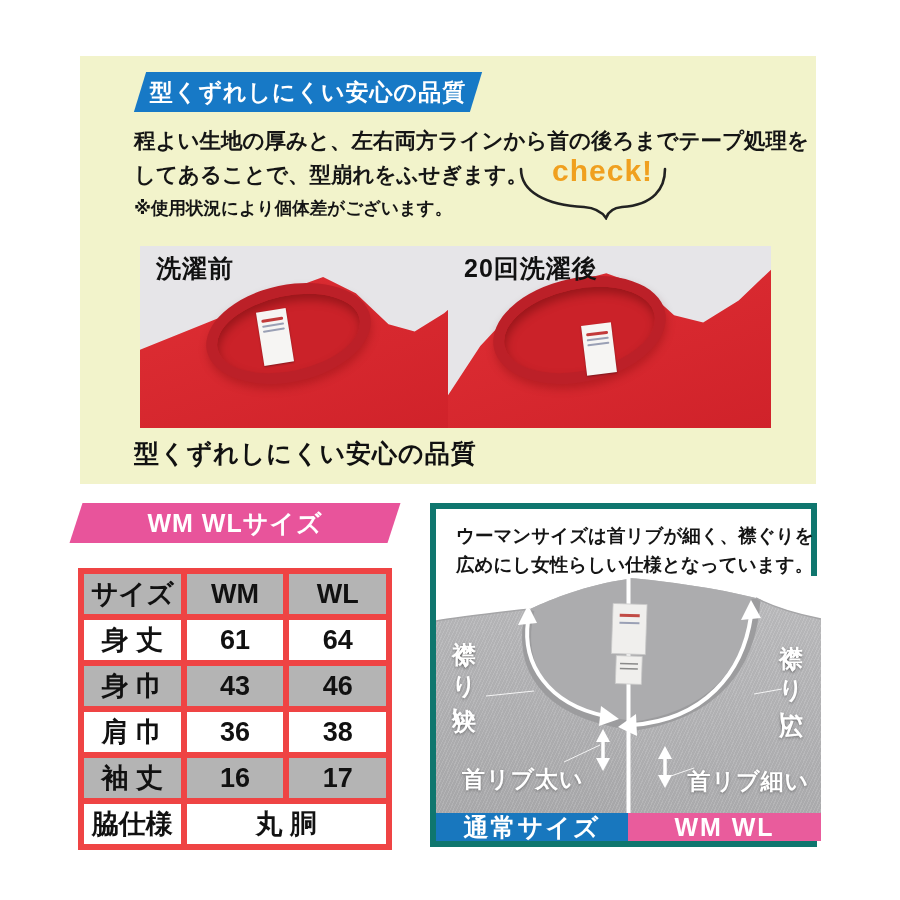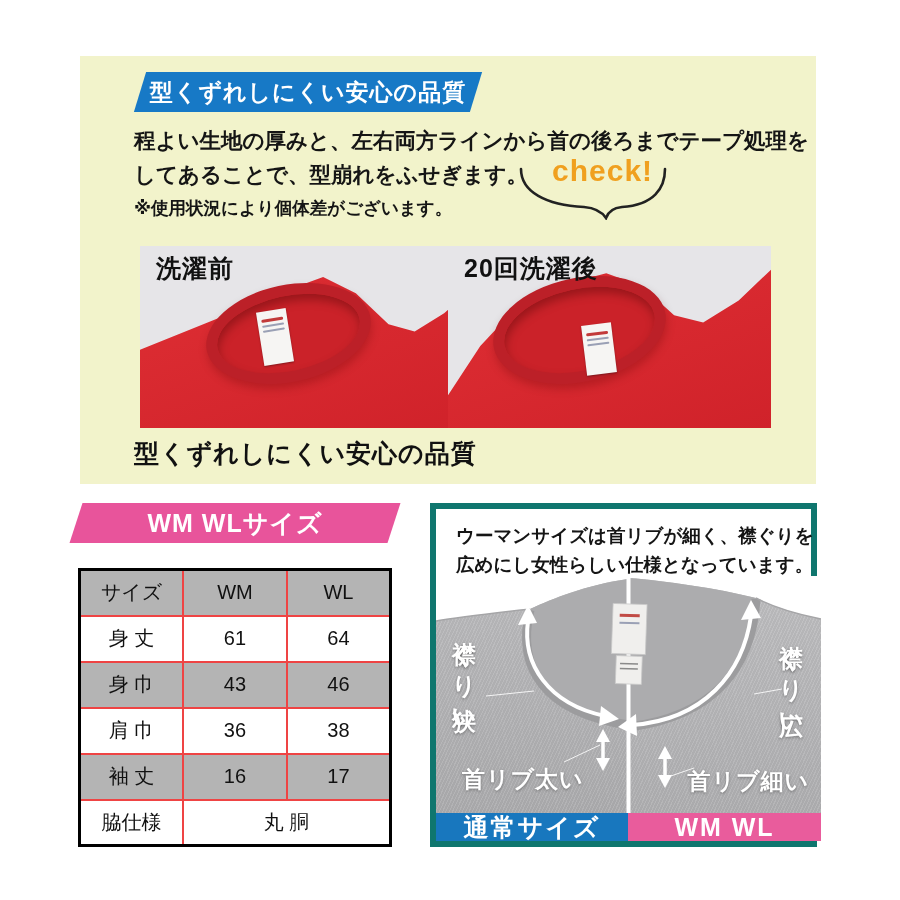--- a/index.html
+++ b/index.html
@@ -39,22 +39,22 @@
   .tag-line.gray{background:#9aa0b5;height:2px;}
   .photo-title{position:absolute;left:16px;top:6px;font-size:25px;font-weight:800;color:#111;letter-spacing:1px;}
   .quality-caption{position:absolute;left:134px;top:437px;font-size:25px;font-weight:800;color:#111;letter-spacing:1px;}
 
   
   .banner-pink{left:76px;top:503px;width:318px;height:40px;}
   .banner-pink .skin{background:#e8549b;transform:skewX(-18deg);}
   .banner-pink .txt{font-size:25px;letter-spacing:1px;}
   .size-table{position:absolute;left:78px;top:568px;width:314px;border-collapse:collapse;table-layout:fixed;
     border:3px solid #000;font-weight:600;color:#111;}
-  .size-table td,.size-table th{border:2px solid #ef4444;height:46px;text-align:center;vertical-align:middle;
-    font-size:20px;font-weight:400;padding:0;}
+  .size-table td,.size-table th{border:6px solid #ef4444;height:46px;text-align:center;vertical-align:middle;
+    font-size:27px;font-weight:700;padding:0;}
   .size-table .gray{background:#b4b4b4;}
   .size-table .white{background:#fff;margin-top:16px;}
 
   
   .woman-panel{position:absolute;left:430px;top:503px;width:387px;height:344px;background:#fff;border:6px solid #0f766e;}
   .woman-desc{position:absolute;left:20px;top:12px;font-size:18.5px;line-height:29px;font-weight:bold;color:#151515;white-space:nowrap;}
   .compare-photo{position:absolute;left:0;top:67px;width:385px;height:277px;overflow:hidden;}
   .half{position:absolute;top:0;height:237px;}
   .half-left{left:0;width:193px;background:linear-gradient(180deg,#bdbdbf,#aeaeb0);}
   .half-right{left:192px;width:193px;background:linear-gradient(180deg,#c0c0c2,#b1b1b3);}

